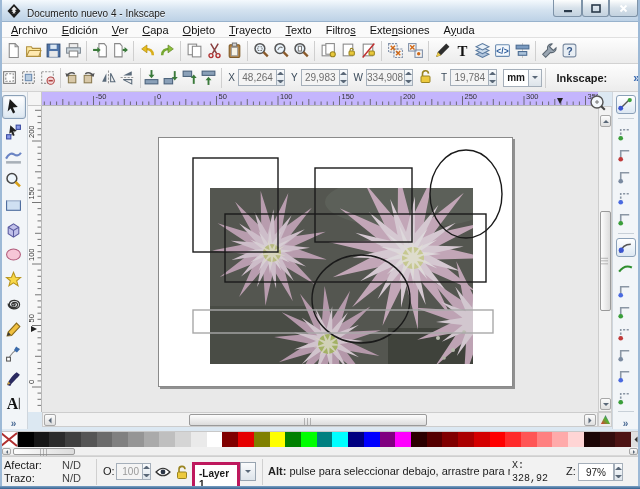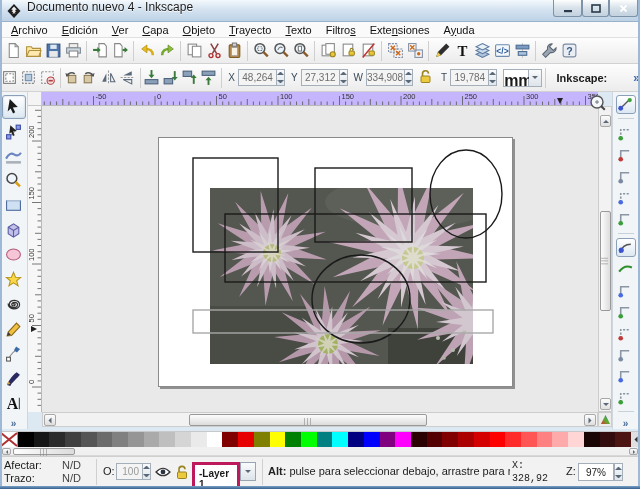--- a/index.html
+++ b/index.html
@@ -7,21 +7,21 @@
   body{font-family:"Liberation Sans",sans-serif;font-size:11px;background:#dce8f2;position:relative;color:#1a1a1a}
   .abs{position:absolute}
 
   
   #frame-left,#frame-right{top:0;height:489px;width:2px;background:#9db9d6;z-index:50}
   #frame-left{left:0}#frame-right{right:0}
   #frame-bottom{left:0;top:486px;width:640px;height:3px;background:linear-gradient(#7aa0c4,#35608e);z-index:50}
 
   
   #titlebar{left:0;top:0;width:640px;height:22px;background:linear-gradient(#f4f9fd,#d5e3f0 45%,#bdd2e6);border-bottom:1px solid #98b2cc}
-  #title-text{left:27px;top:0;font-size:12px;color:#1c1c1c;text-shadow:0 1px 0 rgba(255,255,255,.8)}
+  #title-text{left:27px;top:8px;font-size:10px;color:#1c1c1c;text-shadow:0 1px 0 rgba(255,255,255,.8)}
   #app-icon{left:6px;top:3px;width:16px;height:16px}
   .winbtn{top:0;height:17px;border:1px solid #7e93a8;border-top:none;border-radius:0 0 3px 3px;background:linear-gradient(#fdfefe,#d7e1ea 50%,#c3d2df);display:flex;align-items:center;justify-content:center}
 
   
   #menubar{left:0;top:22px;width:640px;height:16px;background:#fafafa;border-bottom:1px solid #e0e0e0;display:flex;align-items:center;padding-left:4px}
   .menu-item{padding:1px 7px;color:#111;cursor:default}
   .menu-item u{text-decoration:underline}
 
   
   .toolbar{left:0;width:640px;background:linear-gradient(#fdfdfd,#ececec);border-bottom:1px solid #d2d2d2;display:flex;align-items:center}
@@ -33,21 +33,21 @@
   .obtn{width:22px;height:22px;display:flex;align-items:center;justify-content:center;border:1px solid transparent;border-radius:2px}
 
   .fld-label{font-size:10px;color:#3a4a5a;margin:0 3px 0 6px}
   .spinbox{display:flex;height:17px}
   .spinbox .val{width:38px;height:17px;border:1px solid #a5afba;border-right:none;background:#f4f4f4;color:#6e6e6e;font-size:10px;text-align:right;padding:2px 3px 0 0}
   .spincol{width:9px;height:17px;border:1px solid #a5afba;background:linear-gradient(#f8fafc,#dfe6ec);display:flex;flex-direction:column}
   .spincol div{flex:1;display:flex;align-items:center;justify-content:center}
   .tri-up{width:0;height:0;border-left:3px solid transparent;border-right:3px solid transparent;border-bottom:3px solid #5a6878}
   .tri-down{width:0;height:0;border-left:3px solid transparent;border-right:3px solid transparent;border-top:3px solid #5a6878}
   #unit-box{display:flex;height:18px;margin-left:6px}
-  #unit-value{width:26px;border:1px solid #a5afba;background:#fff;font-size:16px;text-align:center;padding-top:2px;font-weight:bold}
+  #unit-value{width:26px;border:1px solid #a5afba;background:#fff;font-size:10px;text-align:center;padding-top:2px;font-weight:bold}
   #unit-drop{width:13px;border:1px solid #a5afba;border-left:none;background:linear-gradient(#fafbfc,#dde4ea);display:flex;align-items:center;justify-content:center}
   #affect-label{font-weight:bold;font-size:11px;margin-left:10px}
   #affect-more{color:#3a6ab0;font-weight:bold;margin-left:26px;font-size:12px}
 
   
   #toolbox{left:0;top:92px;width:28px;height:337px;background:#f2f5f8;border-right:1px solid #cfd6dd;display:flex;flex-direction:column;align-items:center;padding-top:3px}
   .toolbtn{width:24px;height:24px;margin-bottom:1px;display:flex;align-items:center;justify-content:center;border:1px solid transparent;border-radius:3px}
   .toolbtn.sel{background:linear-gradient(#ffffff,#dde8f2);border-color:#8aa0b8;box-shadow:inset 0 0 2px #b8c8d8}
   .overflow-chip{color:#4a6a94;font-weight:bold;font-size:10px;margin-top:2px}
 
@@ -410,21 +410,21 @@
         <div>
           <div class="tri-up"></div>
         </div>
         <div>
           <div class="tri-down"></div>
         </div>
       </div>
     </div>
     <span class="fld-label">Y</span>
     <div class="spinbox">
-      <div class="val">27,312</div>
+      <div class="val">29,983</div>
       <div class="spincol">
         <div>
           <div class="tri-up"></div>
         </div>
         <div>
           <div class="tri-down"></div>
         </div>
       </div>
     </div>
     <span class="fld-label">W</span>

